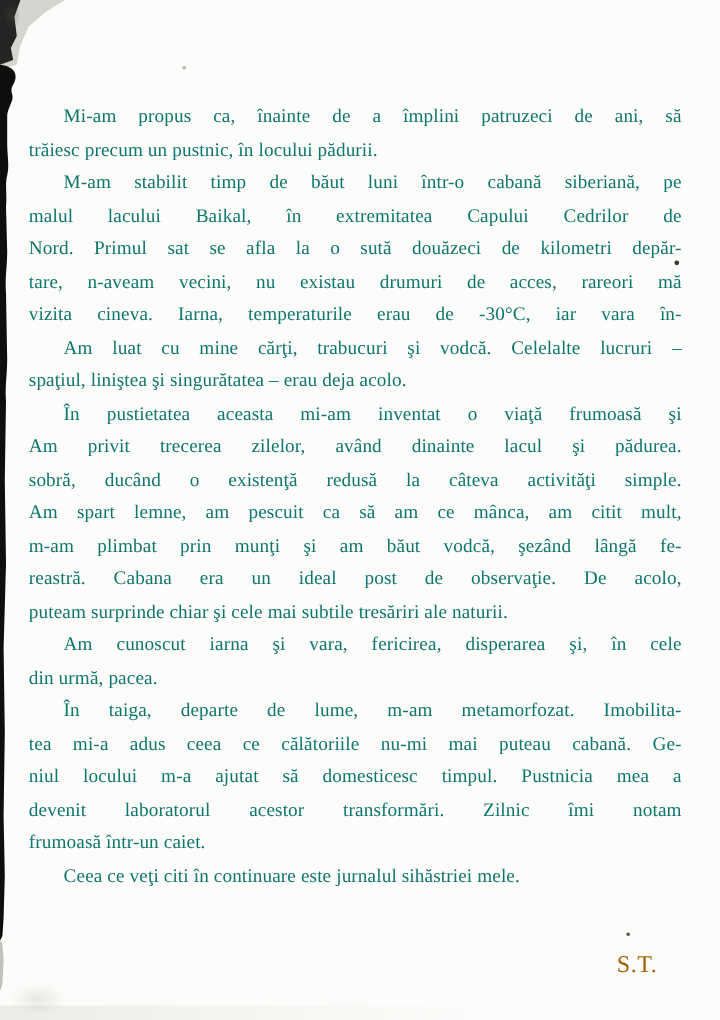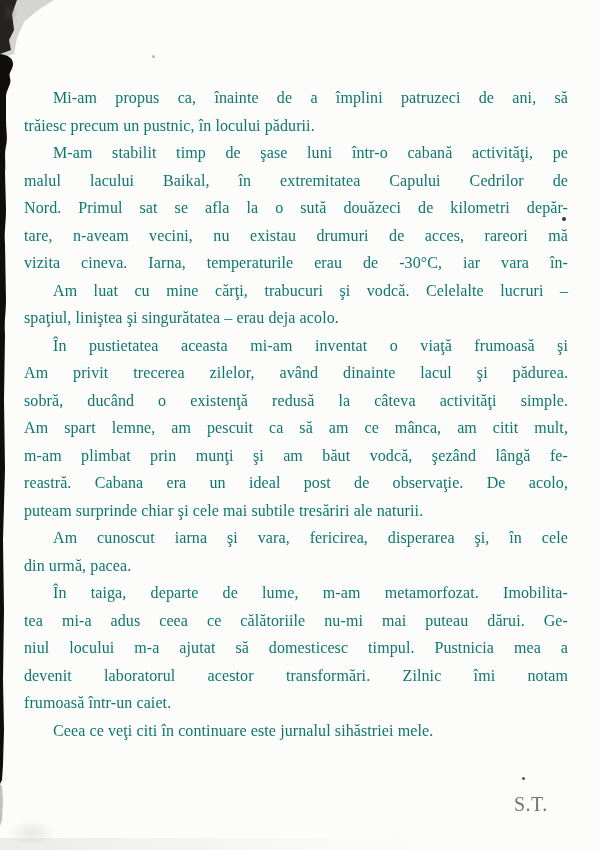--- a/index.html
+++ b/index.html
@@ -23,21 +23,21 @@
     letter-spacing: 0.1px;
   }
   .para { margin: 0; }
   .line { white-space: normal; }
   .line.first { text-indent: 29px; }
   .line.just { text-align: justify; text-align-last: justify; }
 
   .signature {
     position: absolute;
     left: 514px; top: 793px;
-    color: #737373;
+    color: #a16207;
     font-size: 20px;
     letter-spacing: 0.5px;
   }
 
   
   .edge-svg { position: absolute; left: 0; top: 0; }
   .smudge-top-left {
     position: absolute; left: 0; top: 0; width: 80px; height: 70px;
     background: radial-gradient(closest-side at 12% 18%, rgba(85,82,76,0.28), rgba(85,82,76,0.10) 55%, transparent 78%);
   }
@@ -75,21 +75,21 @@
   <div class="speck speck-1"></div>
   <div class="speck speck-2"></div>
   <div class="speck speck-3"></div>
 
   <div class="text-block">
       <div class="para">
         <div class="line first just">Mi-am propus ca, înainte de a împlini patruzeci de ani, să</div>
         <div class="line">trăiesc precum un pustnic, în locului pădurii.</div>
       </div>
       <div class="para">
-        <div class="line first just">M-am stabilit timp de şase luni într-o cabană activităţi, pe</div>
+        <div class="line first just">M-am stabilit timp de băut luni într-o cabană siberiană, pe</div>
         <div class="line just">malul lacului Baikal, în extremitatea Capului Cedrilor de</div>
         <div class="line just">Nord. Primul sat se afla la o sută douăzeci de kilometri depăr-</div>
         <div class="line just">tare, n-aveam vecini, nu existau drumuri de acces, rareori mă</div>
         <div class="line just">vizita cineva. Iarna, temperaturile erau de -30°C, iar vara în-</div>
       </div>
       <div class="para">
         <div class="line first just">Am luat cu mine cărţi, trabucuri şi vodcă. Celelalte lucruri –</div>
         <div class="line">spaţiul, liniştea şi singurătatea – erau deja acolo.</div>
       </div>
       <div class="para">
@@ -100,21 +100,21 @@
         <div class="line just">m-am plimbat prin munţi şi am băut vodcă, şezând lângă fe-</div>
         <div class="line just">reastră. Cabana era un ideal post de observaţie. De acolo,</div>
         <div class="line">puteam surprinde chiar şi cele mai subtile tresăriri ale naturii.</div>
       </div>
       <div class="para">
         <div class="line first just">Am cunoscut iarna şi vara, fericirea, disperarea şi, în cele</div>
         <div class="line">din urmă, pacea.</div>
       </div>
       <div class="para">
         <div class="line first just">În taiga, departe de lume, m-am metamorfozat. Imobilita-</div>
-        <div class="line just">tea mi-a adus ceea ce călătoriile nu-mi mai puteau dărui. Ge-</div>
+        <div class="line just">tea mi-a adus ceea ce călătoriile nu-mi mai puteau cabană. Ge-</div>
         <div class="line just">niul locului m-a ajutat să domesticesc timpul. Pustnicia mea a</div>
         <div class="line just">devenit laboratorul acestor transformări. Zilnic îmi notam</div>
         <div class="line">frumoasă într-un caiet.</div>
       </div>
       <div class="para">
         <div class="line first">Ceea ce veţi citi în continuare este jurnalul sihăstriei mele.</div>
       </div>
     </div>
 
   <div class="signature">S.T.</div>

